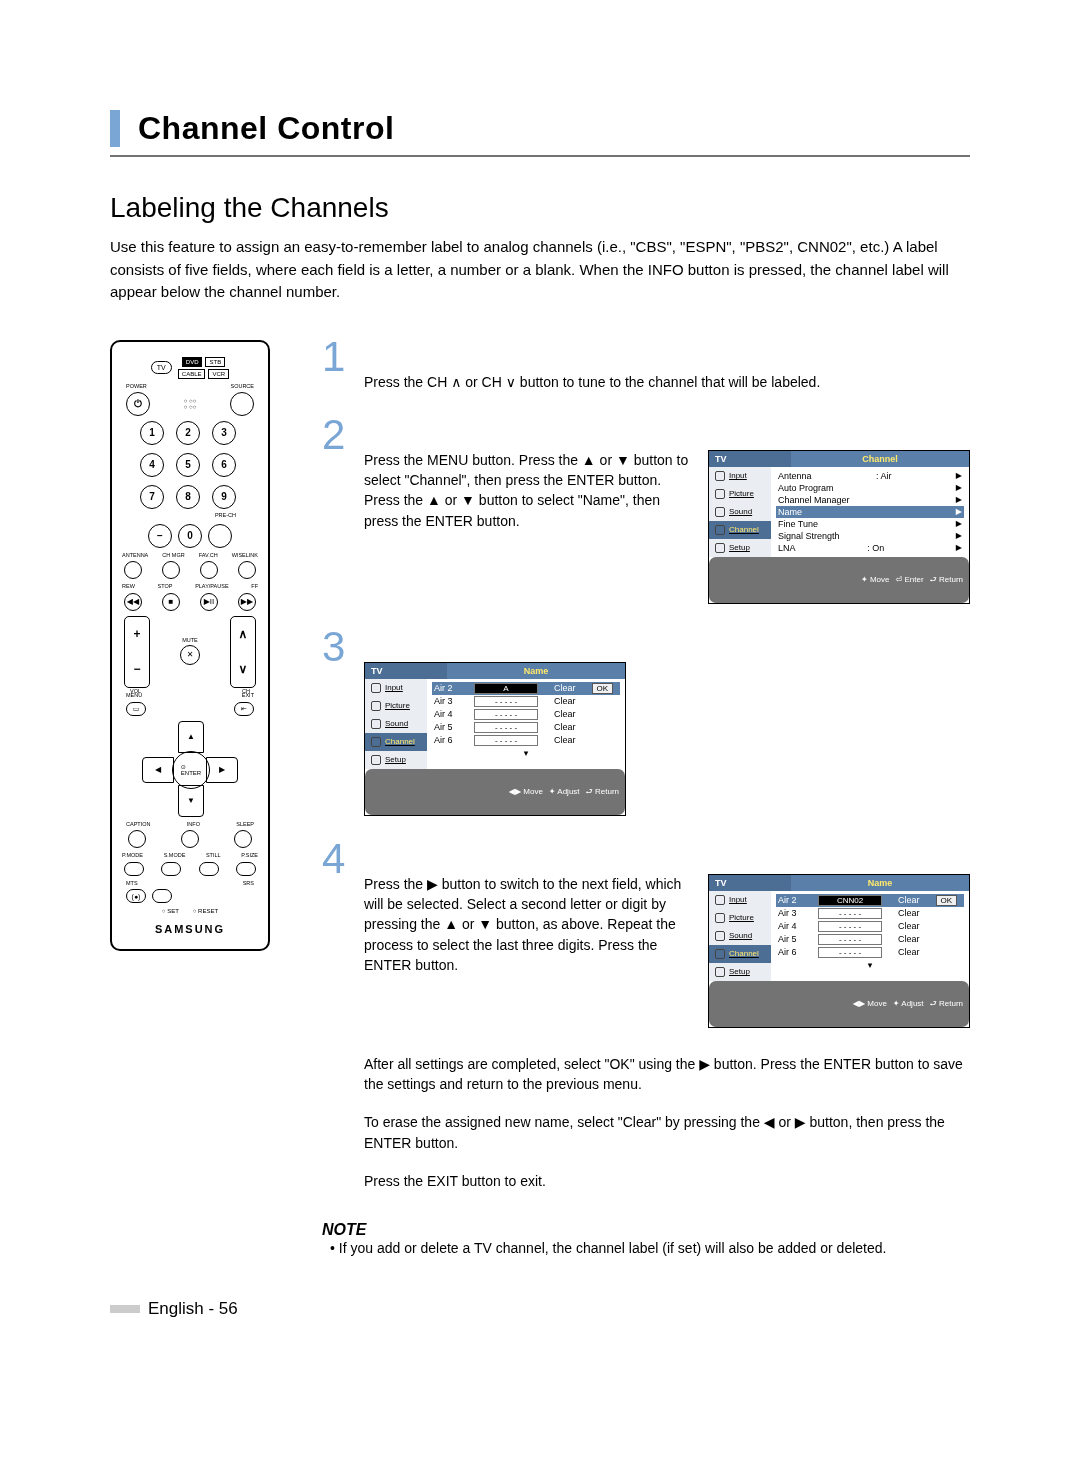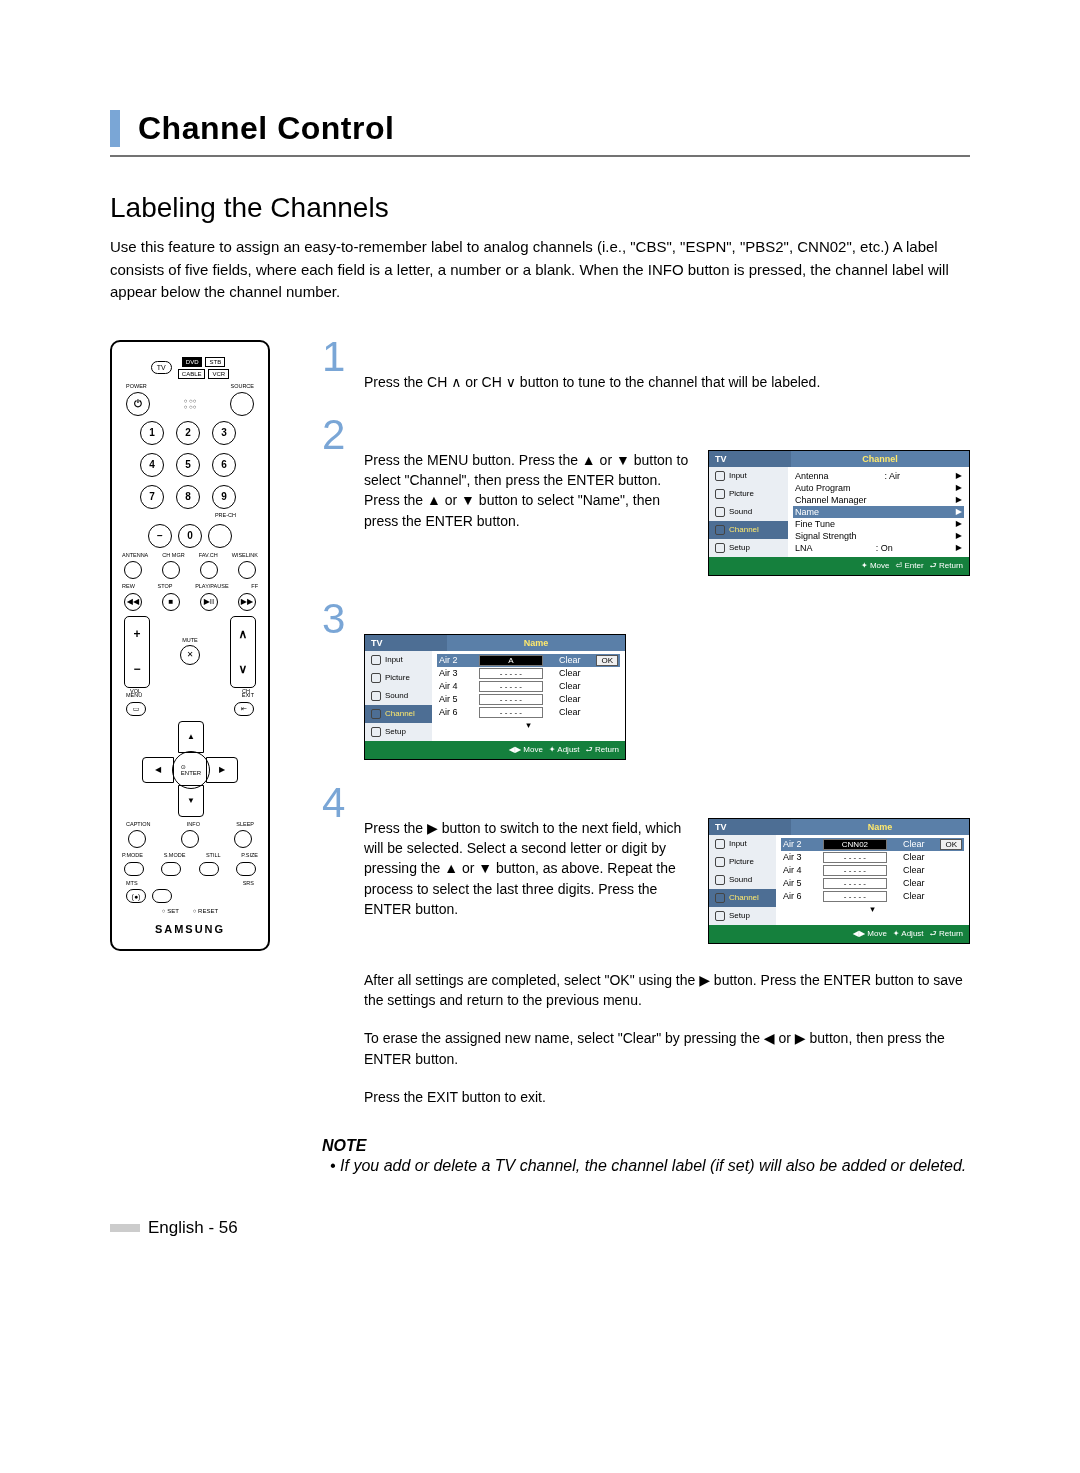--- a/index.html
+++ b/index.html
@@ -99,22 +99,23 @@
     flex: 1;
     text-align: center;
     padding: 3px 6px;
     color: #ffe96d;
     font-weight: 700;
   }
   .osd-body {
     display: flex;
   }
   .osd-side {
-    width: 79px;
+    width: 62px;
     background: #eaeef3;
+    text-decoration: underline;
   }
   .osd-side div {
     padding: 4px 6px;
     font-size: 8px;
     display:flex;
     align-items:center;
     gap:4px;
   }
   .osd-side .active { background:#4d6e94; color:#ffe96d; }
   .osd-main {
@@ -151,36 +152,36 @@
     padding:0 4px;
   }
   .osd-namecell .ok {
     border:1px solid #555;
     padding:0 4px;
     background:#f0f0f0;
     color:#000;
     font-size:8px;
   }
   .osd-foot {
-    background: #15803d;
+    background: #737373;
     color: #fff;
     font-size: 8px;
     text-align: right;
-    padding: 2px 6px;
+    padding: 16px 6px;
+    border-radius: 7px;
   }
   .osd-foot span { margin-left:6px; }
   .note-head {
     font-style: italic;
     font-weight: 700;
     font-size: 16px;
     margin-top: 10px;
   }
   .note-body {
-    font-style: italic;
-    font-size: 16px;
+    font-size: 14px;
     line-height: 1.4;
     margin-left: 8px;
   }
   .footer {
     font-size: 17px;
     margin-top: 40px;
   }
   .footer .bar { 
     display:inline-block;
     width:30px;

